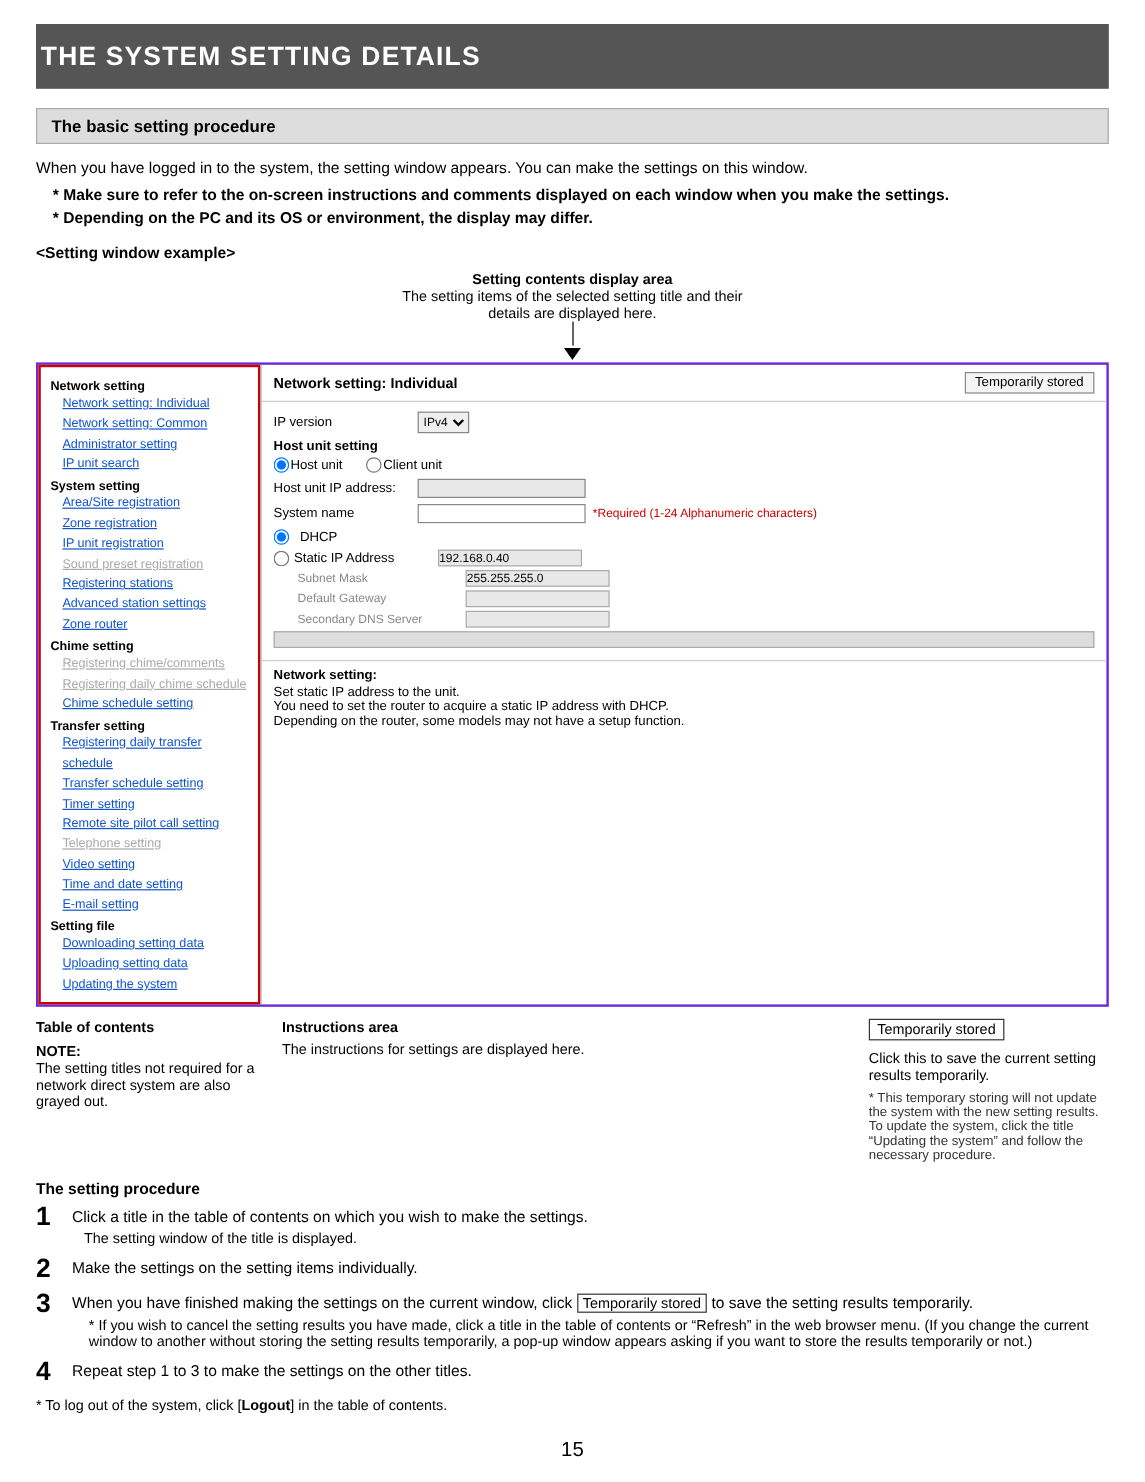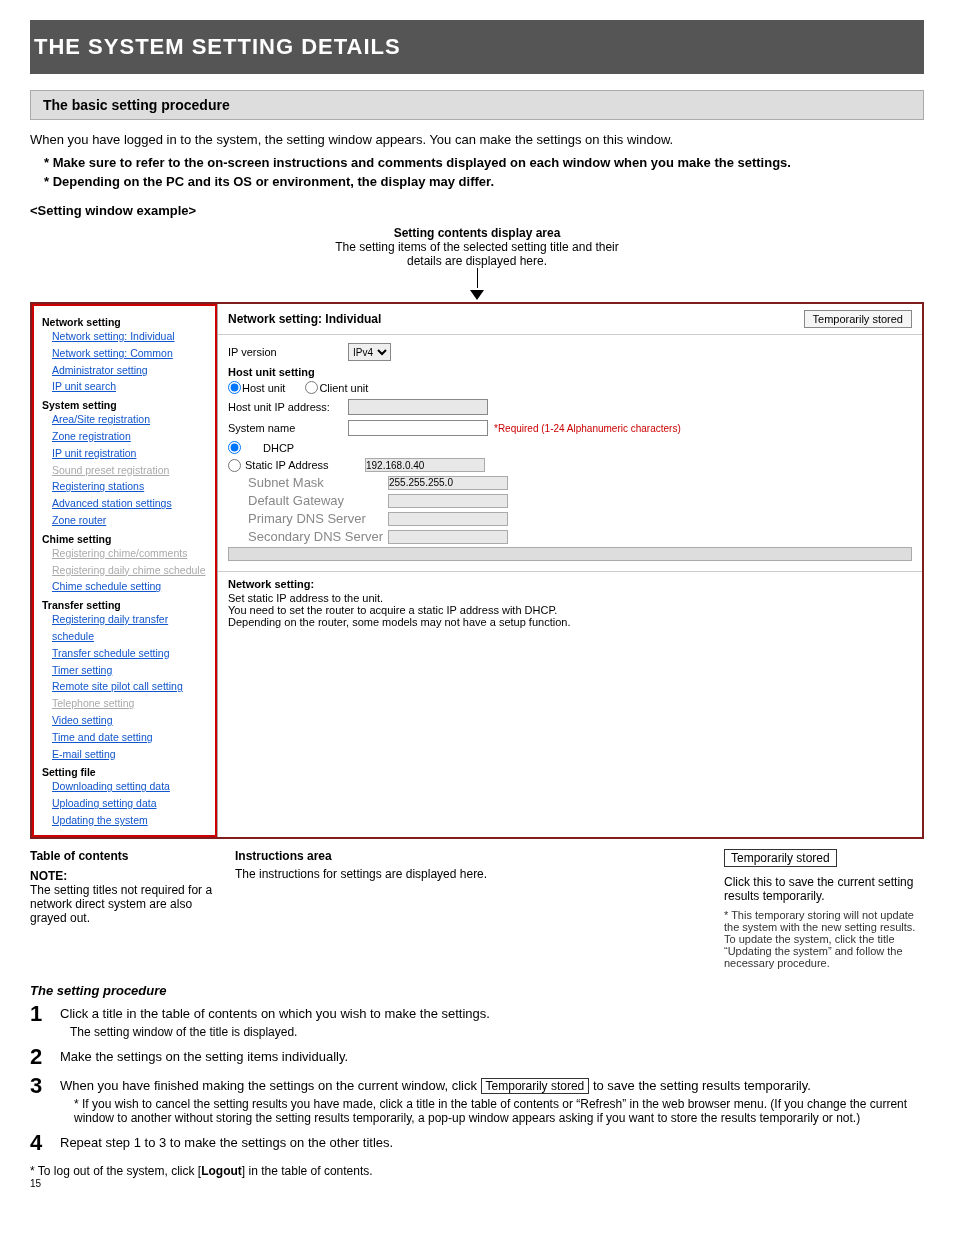--- a/index.html
+++ b/index.html
@@ -57,21 +57,21 @@
       width: 0;
       height: 0;
       border-left: 7px solid transparent;
       border-right: 7px solid transparent;
       border-top: 10px solid #000;
       margin: 2px auto;
     }
 
     
     .screenshot-mockup {
-      border: 2px solid #7f1d1d;
+      border: 2px solid #6d28d9;
       display: flex;
       width: 100%;
       min-height: 300px;
       background: #fff;
       position: relative;
     }
 
     .sidebar-panel {
       width: 185px;
       border-right: 1px solid #aaa;
@@ -179,39 +179,39 @@
 
     .required-note {
       font-size: 10px;
       color: #c00;
       margin-left: 6px;
     }
 
     .dhcp-row {
       display: flex;
       align-items: center;
-      gap: 22px;
+      gap: 9px;
       margin: 4px 0;
       font-size: 11px;
     }
 
     .static-section {
       margin-top: 4px;
       font-size: 11px;
     }
 
     .static-row {
       display: flex;
       align-items: center;
       margin-bottom: 3px;
     }
 
     .static-label {
       width: 140px;
-      font-size: 13px;
+      font-size: 10px;
       color: #888;
     }
 
     .static-input {
       border: 1px solid #aaa;
       height: 14px;
       width: 120px;
       font-size: 10px;
       background: #e8e8e8;
     }
@@ -283,21 +283,20 @@
     }
     .note-small::before {
       content: "* ";
     }
 
     
     .procedure-title {
       font-weight: bold;
       font-size: 13px;
       margin: 14px 0 8px 0;
-      font-style: italic;
     }
 
     .step {
       display: flex;
       margin-bottom: 10px;
       align-items: flex-start;
     }
 
     .step-number {
       font-size: 22px;
@@ -337,23 +336,23 @@
 
     .footer-note {
       font-size: 12px;
       margin-top: 8px;
     }
     .footer-note::before {
       content: "* ";
     }
 
     .page-number {
-      text-align: left;
-      font-size: 10px;
-      margin-top: 0;
+      text-align: center;
+      font-size: 17px;
+      margin-top: 20px;
     }
 
     .arrow-container {
       display: flex;
       flex-direction: column;
       align-items: center;
     }
 
     .vert-line {
       width: 1px;
@@ -472,24 +471,20 @@
         </div>
         <div class="static-row" style="padding-left:20px;">
           <span class="static-label">Subnet Mask</span>
           <input type="text" class="static-input" value="255.255.255.0" style="">
         </div>
         <div class="static-row" style="padding-left:20px;">
           <span class="static-label">Default Gateway</span>
           <input type="text" class="static-input" style="">
         </div>
         <div class="static-row" style="padding-left:20px;">
-          <span class="static-label">Primary DNS Server</span>
-          <input type="text" class="static-input" style="">
-        </div>
-        <div class="static-row" style="padding-left:20px;">
           <span class="static-label">Secondary DNS Server</span>
           <input type="text" class="static-input" style="">
         </div>
       </div>
       <div class="scrollbar-h"></div>
     </div>
     <div class="instructions-panel">
       <div class="instructions-title">Network setting:</div>
       <div>Set static IP address to the unit.</div>
       <div>You need to set the router to acquire a static IP address with DHCP.</div>

